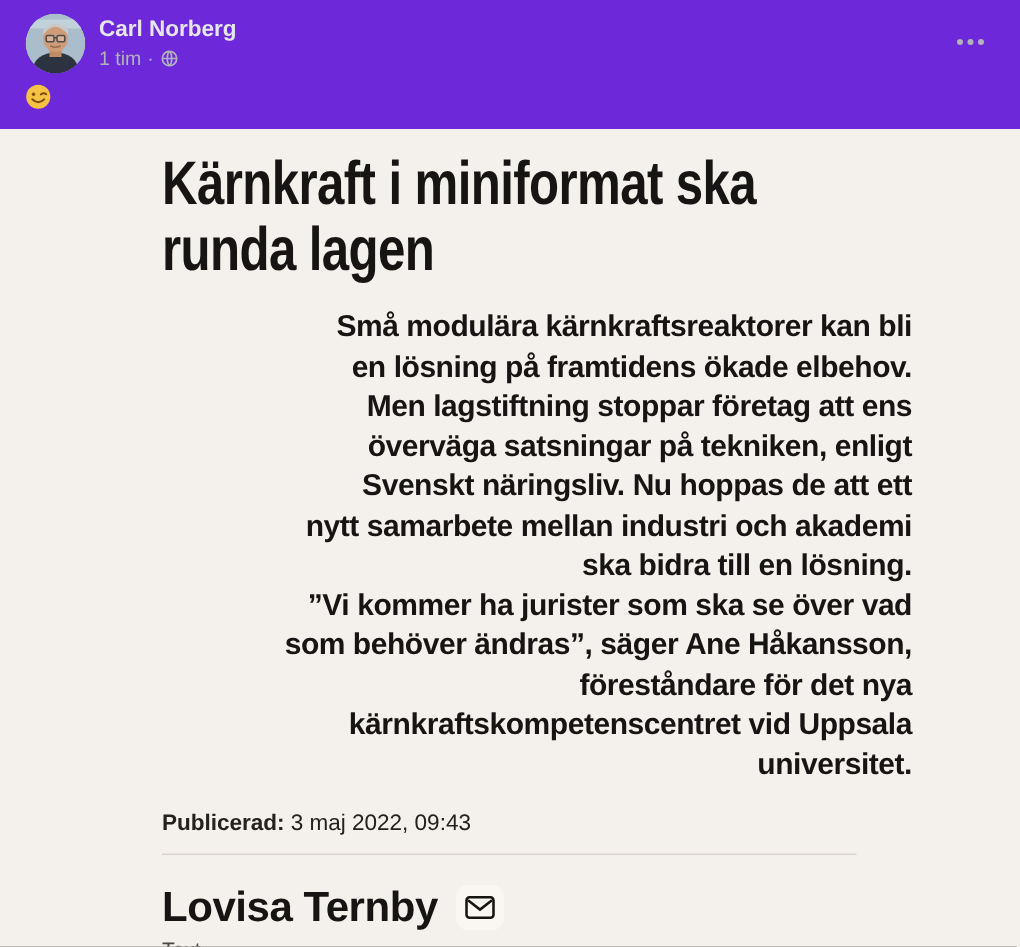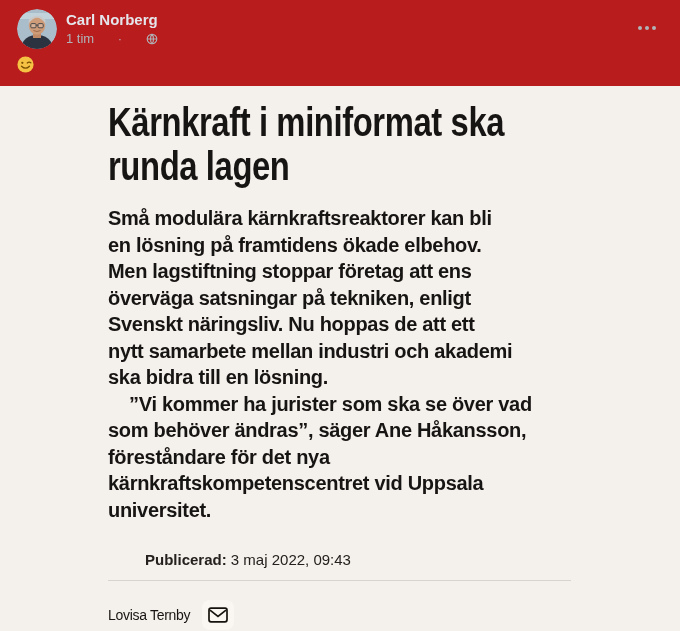--- a/index.html
+++ b/index.html
@@ -2,28 +2,28 @@
 <html><head>
 <meta charset="utf-8">
 <style>
   * { margin: 0; padding: 0; box-sizing: border-box; }
   html, body { width: 680px; height: 631px; }
   body {
     font-family: "Liberation Sans", sans-serif;
     background: #242526;
     overflow: hidden;
   }
-  .post { width: 680px; height: 514px; display: flex; flex-direction: column; background: #b91c1c; }
+  .post { width: 680px; height: 514px; display: flex; flex-direction: column; background: #6d28d9; }
 
   
   .post-header { position: relative; display: flex; align-items: flex-start; padding: 9px 16px 0 17px; }
   .avatar { width: 40px; height: 40px; border-radius: 50%; overflow: hidden; flex: 0 0 40px; cursor: pointer; }
   .header-info { margin-left: 9px; padding-top: 1px; }
   .author-name { font-size: 15px; font-weight: bold; color: #e4e6eb; line-height: 20px; cursor: pointer; }
-  .post-meta { display: flex; align-items: center; gap: 4px; font-size: 13px; color: #b0b3b8; line-height: 17px; justify-content: space-between; }
+  .post-meta { display: flex; align-items: center; gap: 4px; font-size: 13px; color: #b0b3b8; line-height: 17px; }
   .more-button { position: absolute; right: 18px; top: 20px; display: flex; gap: 3px; padding: 6px; border-radius: 50%; cursor: pointer; }
   .more-button i { width: 4px; height: 4px; border-radius: 50%; background: #b0b3b8; }
 
   
   .post-text { padding: 7px 16px 13px 17px; font-size: 15px; color: #e4e6eb; line-height: 20px; display: flex; align-items: center; gap: 4px; }
 
   
   .article { flex: 1; background: #f4f0ec; padding: 14px 0 0 108px; cursor: pointer; }
   .headline {
     font-weight: bold;
@@ -38,27 +38,28 @@
     margin-bottom: 17px;
   }
   .intro {
     font-weight: bold;
     font-size: 20px;
     line-height: 26.5px;
     letter-spacing: -0.3px;
     color: #171513;
     white-space: pre-wrap;
     width: 500px;
-    margin-bottom: 28px;
+    margin-bottom: 17px;
+    text-align: right;
   }
   .published { font-size: 15px; color: #24211e; margin-bottom: 12px; letter-spacing: 0; }
-  .published .label { font-weight: bold; margin-left: 37px; }
+  .published .label { font-weight: bold; }
   .article-divider { width: 463px; height: 1px; background: #d9d3cf; border: none; }
   .byline { display: flex; align-items: center; gap: 12px; margin-top: 19px; }
-  .byline-name { font-size: 14px; font-weight: normal; color: #171513; letter-spacing: -0.3px; }
+  .byline-name { font-size: 28px; font-weight: bold; color: #171513; letter-spacing: -0.3px; }
   .mail-button {
     width: 32px; height: 30px; border-radius: 8px;
     background: #faf6f2; display: flex; align-items: center; justify-content: center;
     cursor: pointer;
   }
   .byline-role { font-size: 14px; color: #4b473f; margin-top: 4px; }
 </style>
 </head>
 <body>
 

